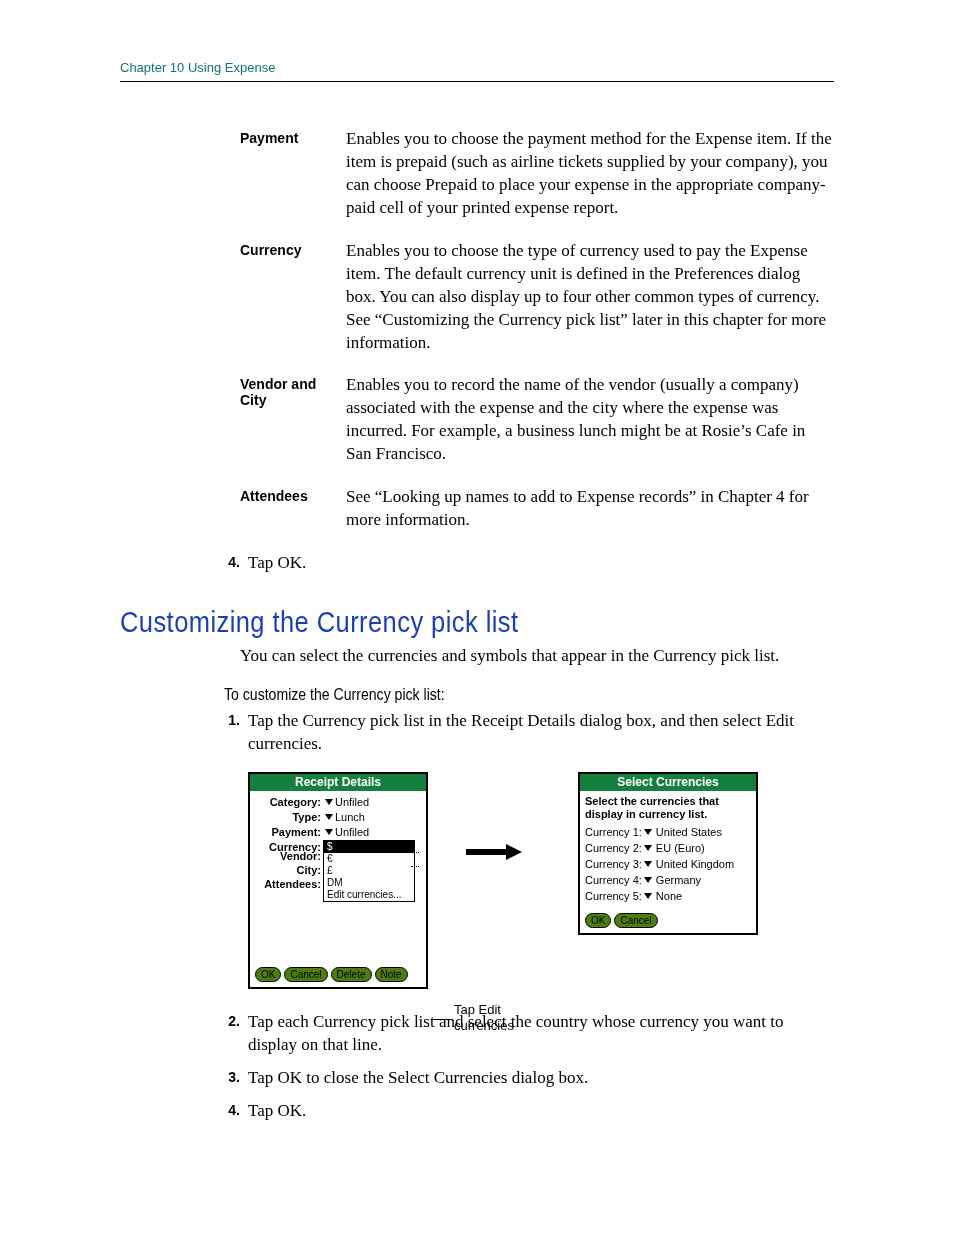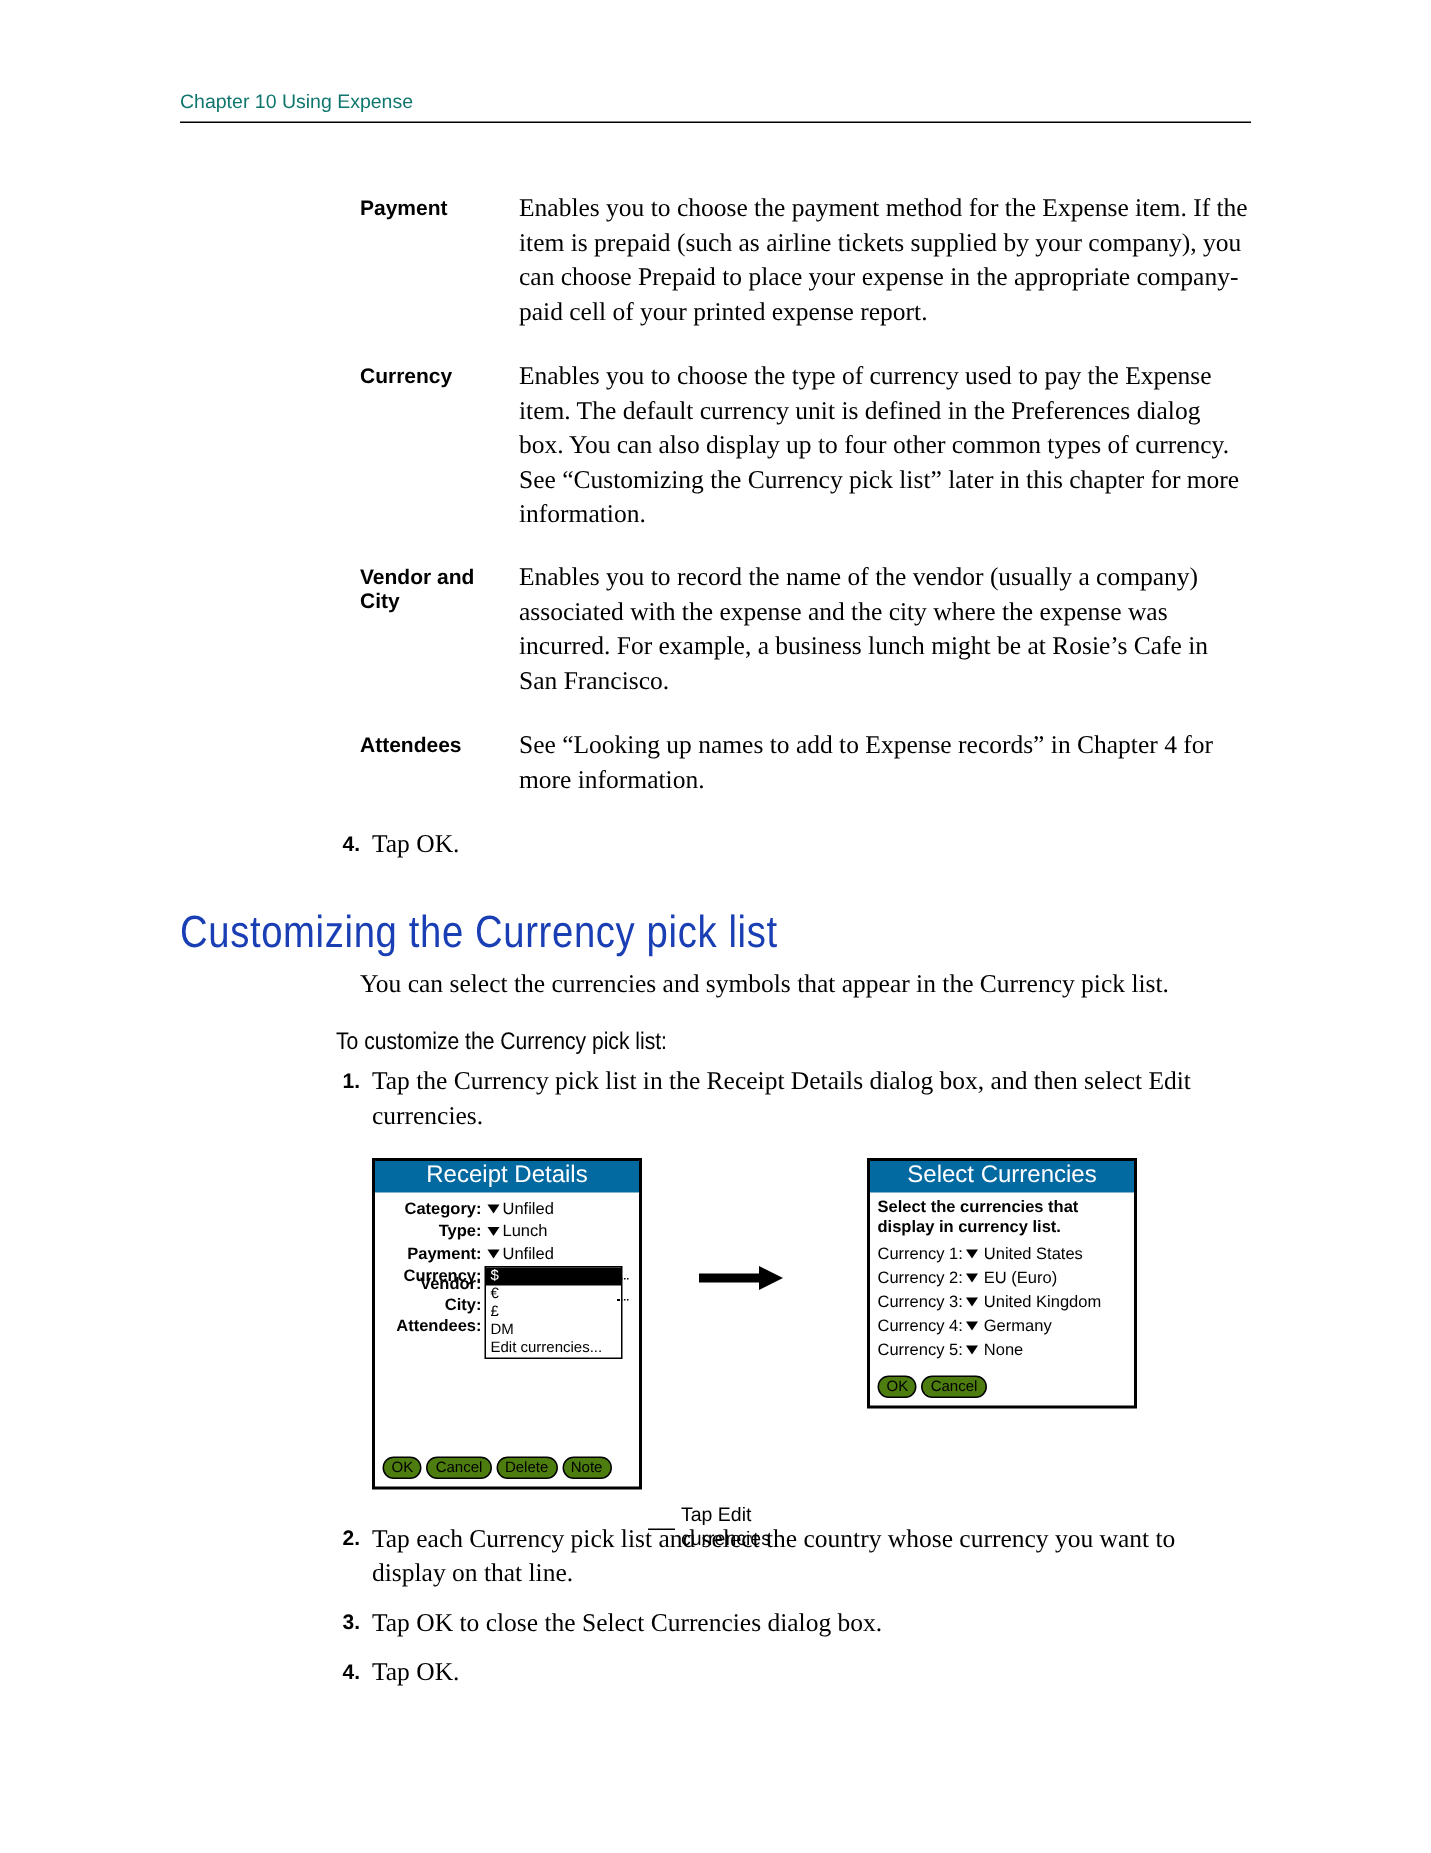--- a/index.html
+++ b/index.html
@@ -111,26 +111,26 @@
     gap: 20px;
   }
   .palm {
     border: 2px solid #000;
     width: 176px;
     font-family: "Lucida Sans", Arial, sans-serif;
     font-size: 11px;
     background: #fff;
   }
   .palm-title {
-    background: #0369a1;
+    background: #15803d;
     color: #fff;
     text-align: center;
-    font-weight: normal;
+    font-weight: bold;
     padding: 1px 0 2px 0;
-    font-size: 16px;
+    font-size: 12px;
   }
   .palm-body {
     padding: 4px 5px 5px 5px;
   }
   .palm-row {
     display: flex;
     align-items: center;
     margin-bottom: 1px;
     line-height: 14px;
   }

